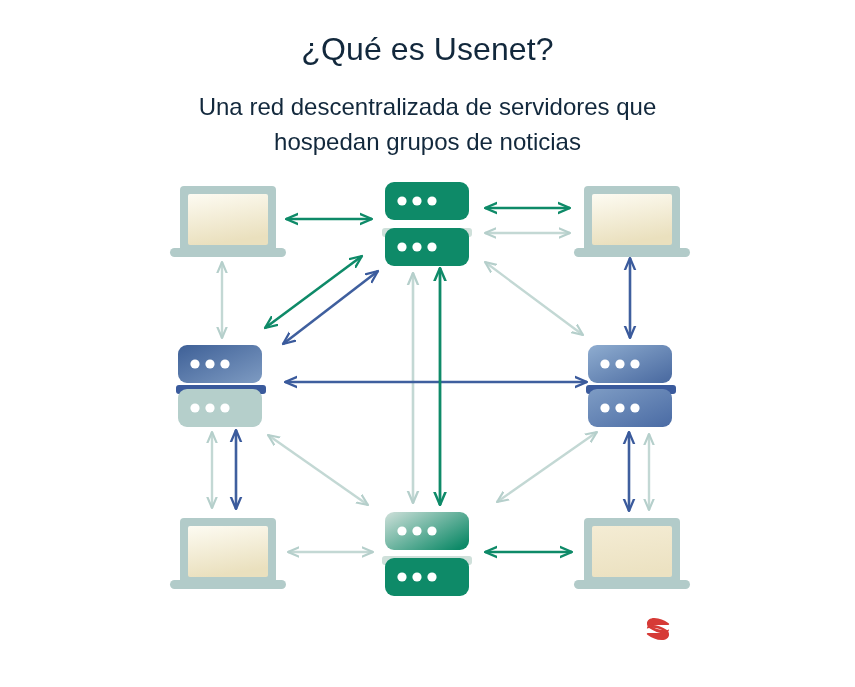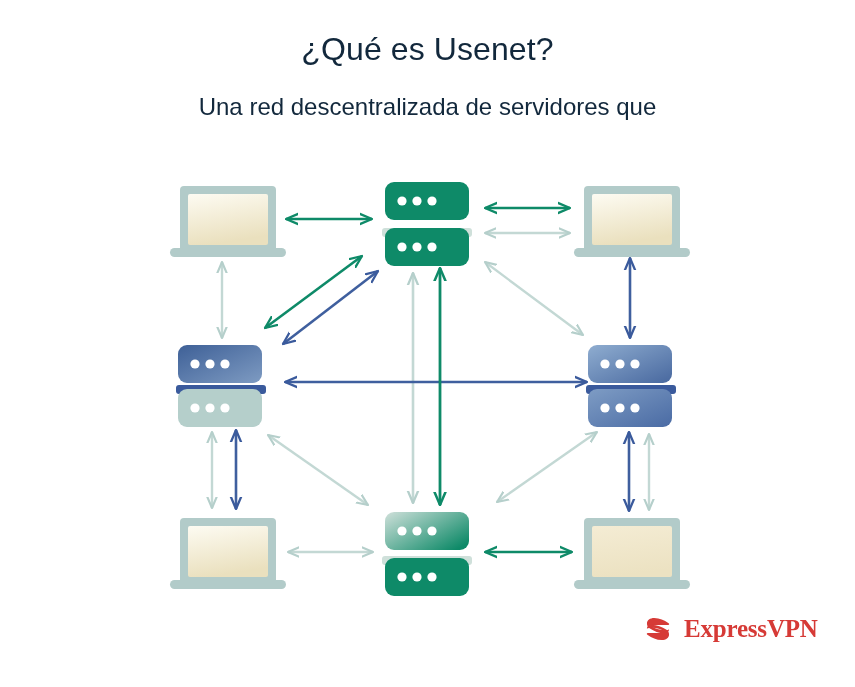--- a/index.html
+++ b/index.html
@@ -85,20 +85,21 @@
 </style>
 </head>
 <body>
 
 <div class="page">
 
   <div class="header">
     <h1 class="title">¿Qué es Usenet?</h1>
     <p class="subtitle">
       <span>Una red descentralizada de servidores que</span><br>
+      <span>hospedan grupos de noticias</span>
     </p>
   </div>
 
   <div class="diagram">
     <svg width="855" height="687" viewBox="0 0 855 687" xmlns="http://www.w3.org/2000/svg">
       <defs>
 
         <linearGradient id="gradScreen" x1="0" y1="0" x2="0.25" y2="1">
           <stop offset="0%" stop-color="#fdfbf2"></stop>
           <stop offset="100%" stop-color="#eae0be"></stop>
@@ -270,16 +271,15 @@
                C16 19.6 21.8 21.5 27.5 21.5 C31 21.5 33 20.6 33 20.6
                C33 20.6 33 25 27.5 25 C21 25 15.5 22.5 10 19
                C8 17.7 7 15.8 7 13.5 Z" fill="#d63a36"></path>
       <path d="M33 26.5 C33 30.4 29.4 33 24.4 33 C18 33 13 30.5 7.5 26.8
                C6.4 26.1 6.6 24.7 8 24.7 L27.5 24.7
                C29 24.7 29.4 23.8 28.3 23.1
                C24 20.4 18.2 18.5 12.5 18.5 C9 18.5 7 19.4 7 19.4
                C7 19.4 7 15 12.5 15 C19 15 24.5 17.5 30 21
                C32 22.3 33 24.2 33 26.5 Z" fill="#d63a36"></path>
     </svg>
-    <span class="logo-text">ExpressVPN</span>
   </div>
 
 </div>
 
 </body></html>

